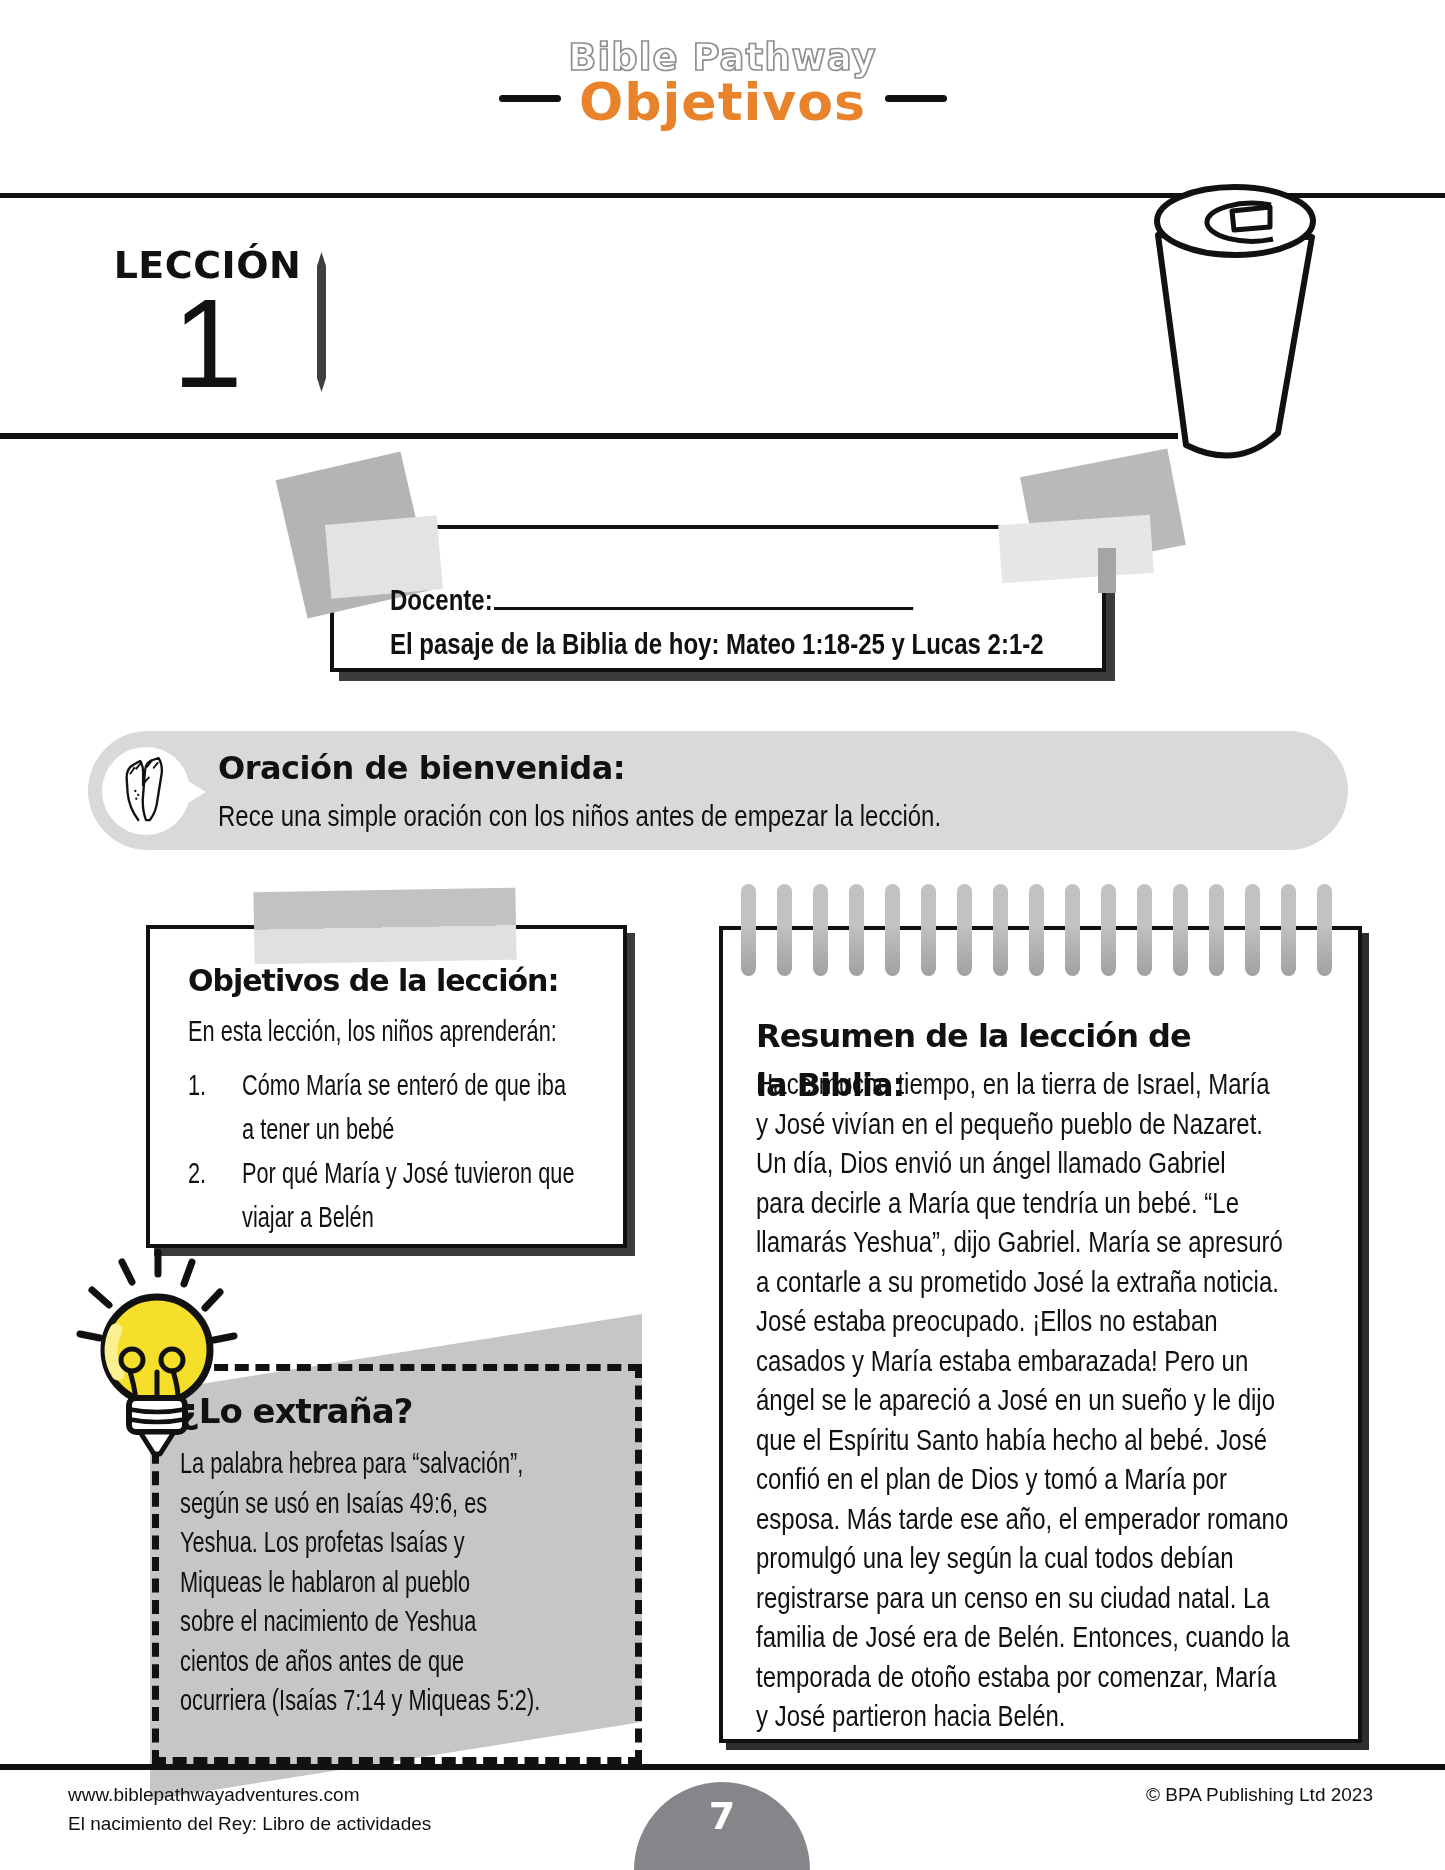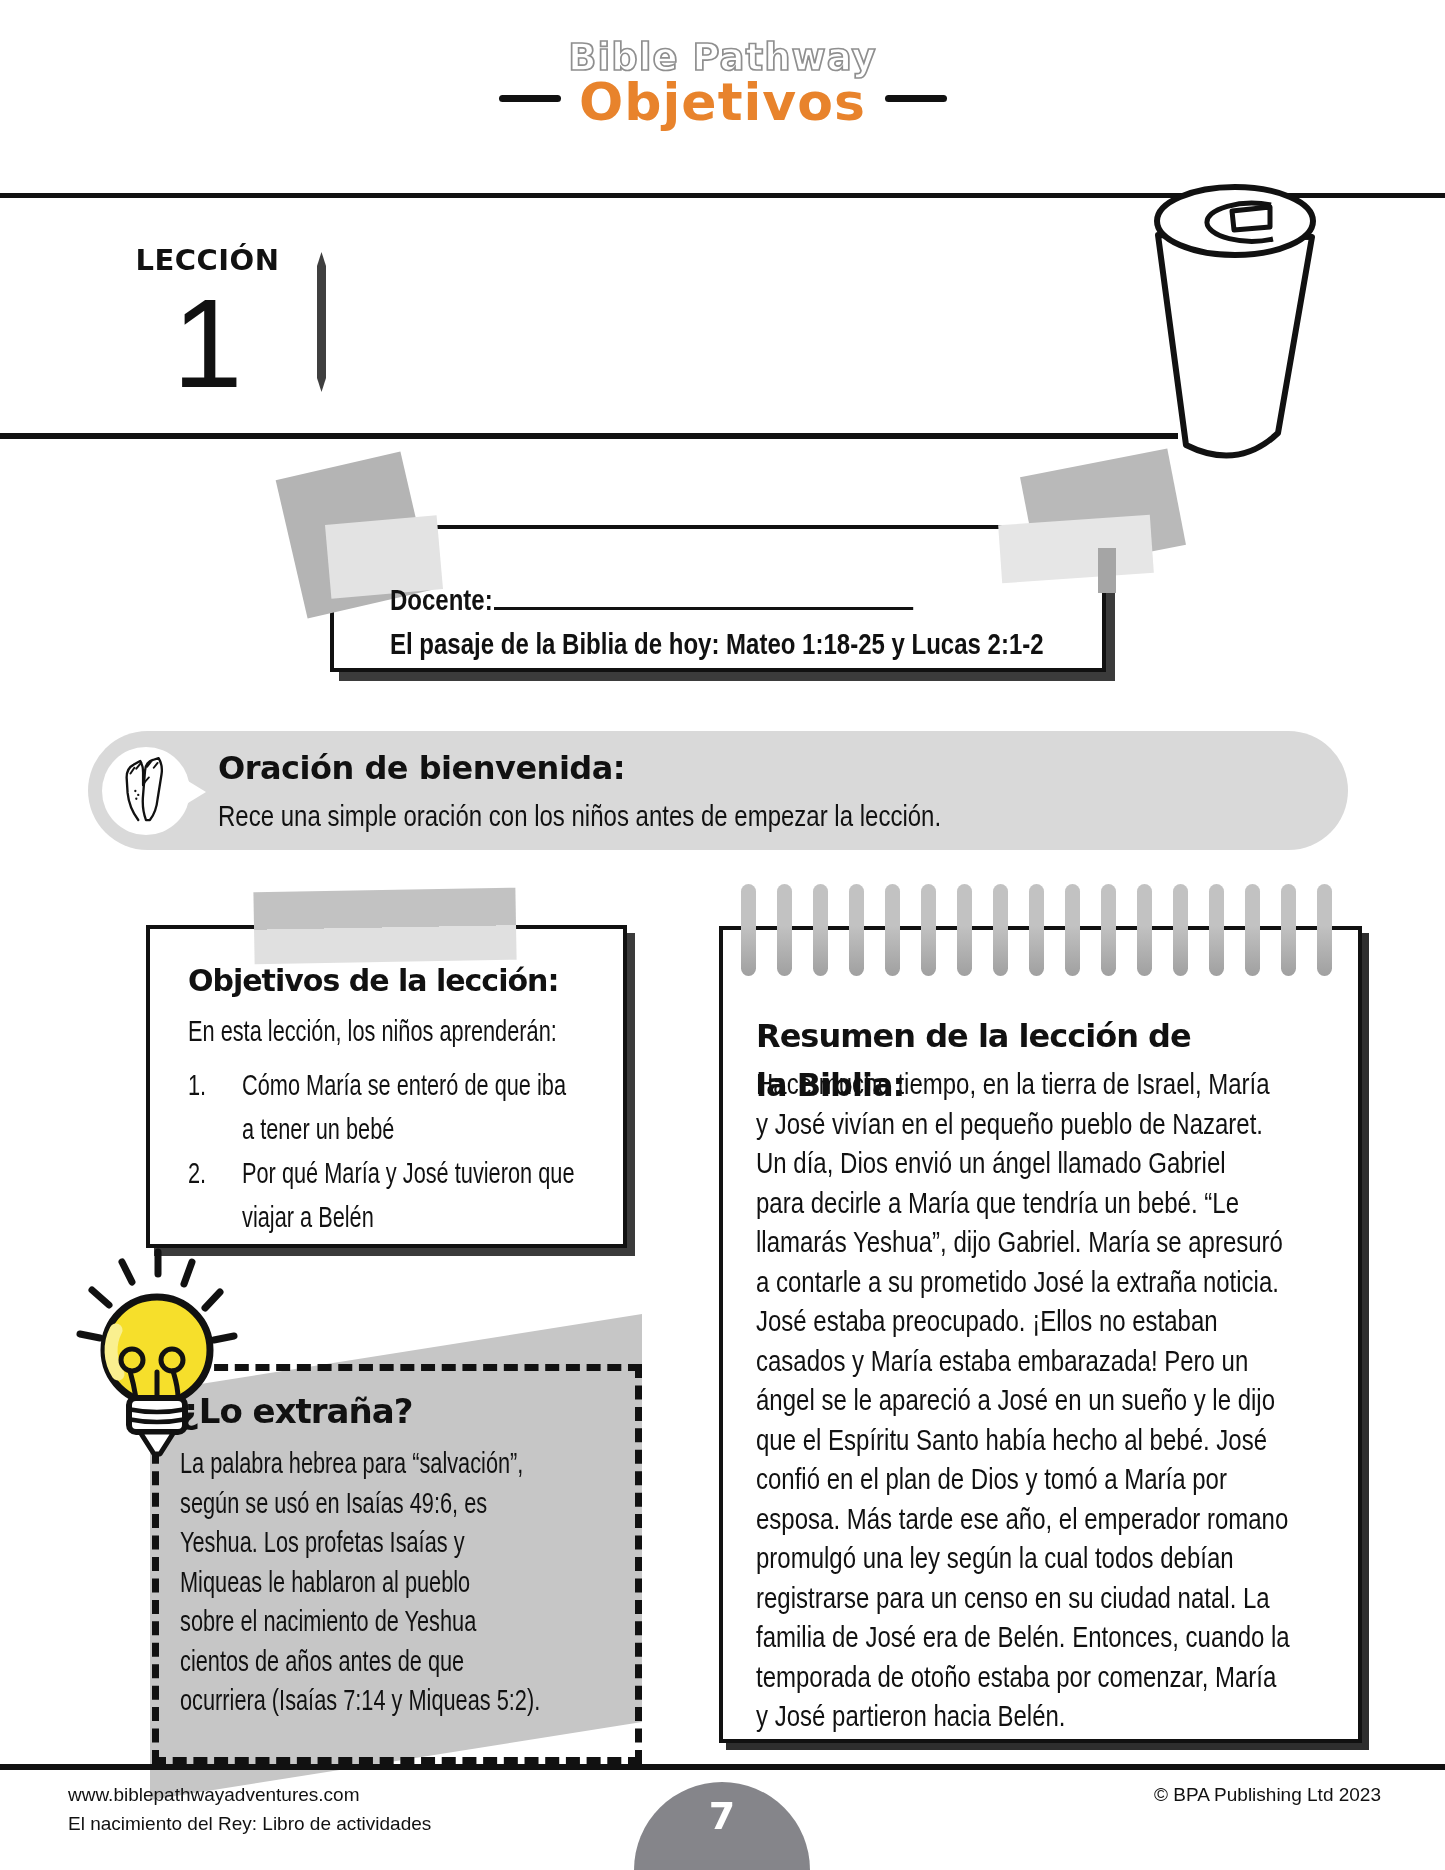--- a/index.html
+++ b/index.html
@@ -16,21 +16,21 @@
   .logo-line2{top:72px;left:0;width:100%;text-align:center;
     font-family:"DejaVu Sans",sans-serif;font-weight:bold;font-size:52px;
     color:#e8832c;letter-spacing:1px;}
   .logo-dash{height:7px;background:#111;border-radius:4px;top:95px;}
   #dashL{left:499px;width:62px;} #dashR{left:885px;width:62px;}
 
   
   .band-top{left:0;top:193px;width:1445px;height:5px;background:#111;}
   .band-bottom{left:0;top:433px;width:1178px;height:6px;background:#111;}
   .lesson-label{left:100px;top:246px;width:215px;text-align:center;
-    font-family:"DejaVu Sans",sans-serif;font-weight:bold;font-size:29px;letter-spacing:.5px;line-height:1;}
+    font-family:"DejaVu Sans",sans-serif;font-weight:bold;font-size:38px;letter-spacing:.5px;line-height:1;}
   .lesson-number{left:100px;top:281px;width:215px;text-align:center;
     font-size:126px;font-weight:400;line-height:1;}
   .hdr-divider{left:317px;top:252px;width:9px;height:140px;background:#3f3f3f;
     clip-path:polygon(50% 0%,100% 10%,100% 90%,50% 100%,0% 90%,0% 10%);}
   .hdr-title{left:379px;top:240px;font-family:"DejaVu Sans",sans-serif;font-weight:bold;
     font-size:70px;letter-spacing:-3px;line-height:1;}
   .hdr-subtitle{left:383px;top:344px;font-size:45px;line-height:1;letter-spacing:-1px;}
   .scroll-svg{left:1146px;top:181px;}
 
   
@@ -89,21 +89,21 @@
     background:linear-gradient(180deg,#c2c2c2 0 45%,#a0a0a0 100%);}
   .sum-heading{left:756px;top:1012px;font-family:"DejaVu Sans",sans-serif;font-weight:bold;
     font-size:32px;letter-spacing:-1px;line-height:49px;}
   .sum-body{left:756px;top:1064px;font-size:30px;line-height:39.5px;
     transform:scaleX(.8);transform-origin:left top;}
 
   
   .footer-rule{left:0;top:1764px;width:1445px;height:6px;background:#111;}
   .foot-site{left:68px;top:1784px;font-size:19px;}
   .foot-book{left:68px;top:1813px;font-size:19px;}
-  .foot-copy{right:64px;top:1784px;font-size:19px;text-align:right;}
+  .foot-copy{right:72px;top:1784px;font-size:19px;text-align:right;}
   .page-circle{left:634px;top:1782px;width:176px;height:176px;border-radius:50%;background:#85858a;}
   .page-num{left:634px;top:1797px;width:176px;text-align:center;color:#fff;
     font-family:"DejaVu Sans",sans-serif;font-weight:bold;font-size:38px;line-height:1;}
 </style>
 </head>
 <body>
 
 <div id="page">
 
   <div class="abs logo-line1">Bible Pathway</div>

